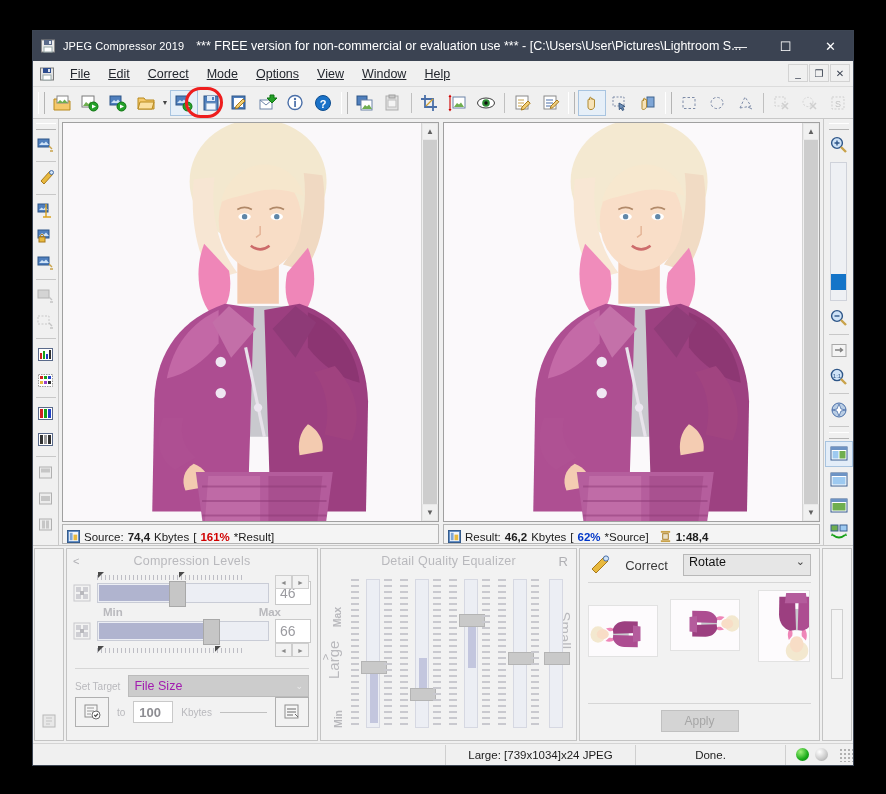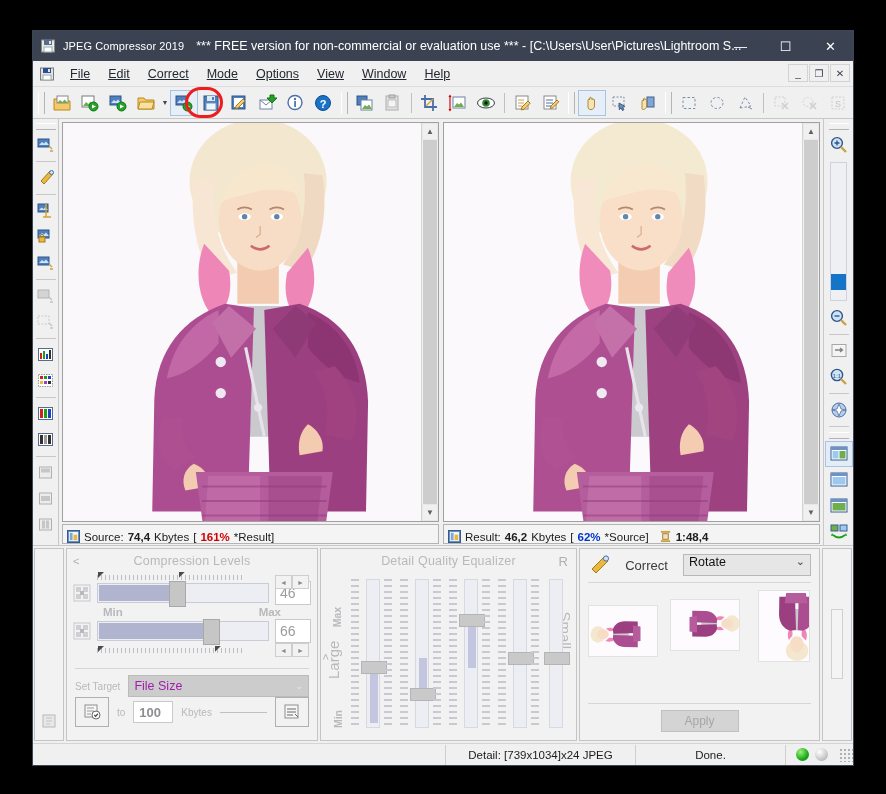--- a/index.html
+++ b/index.html
@@ -1132,21 +1132,21 @@
       <div class="apply-btn">Apply</div>
     </div>
 
     <div class="bpanel bp-right">
       <div style="width:12px;height:70px;border:1px solid #d0d0d0;background:#f4f4f4;margin:60px auto 0;"></div>
     </div>
   </div>
 
   <div class="statusbar">
     <div class="sb-cell" style="flex:1;border-left:none;"></div>
-    <div class="sb-cell" style="width:190px;">Detail: [739x1034]x24 JPEG</div>
+    <div class="sb-cell" style="width:190px;">Large: [739x1034]x24 JPEG</div>
     <div class="sb-cell" style="width:150px;">Done.</div>
     <div class="sb-cell" style="width:52px;">
       <span class="led green"></span>
       <span class="led grey"></span>
     </div>
     <div class="grip-dots"></div>
   </div>
 
 </div>
 </div>

